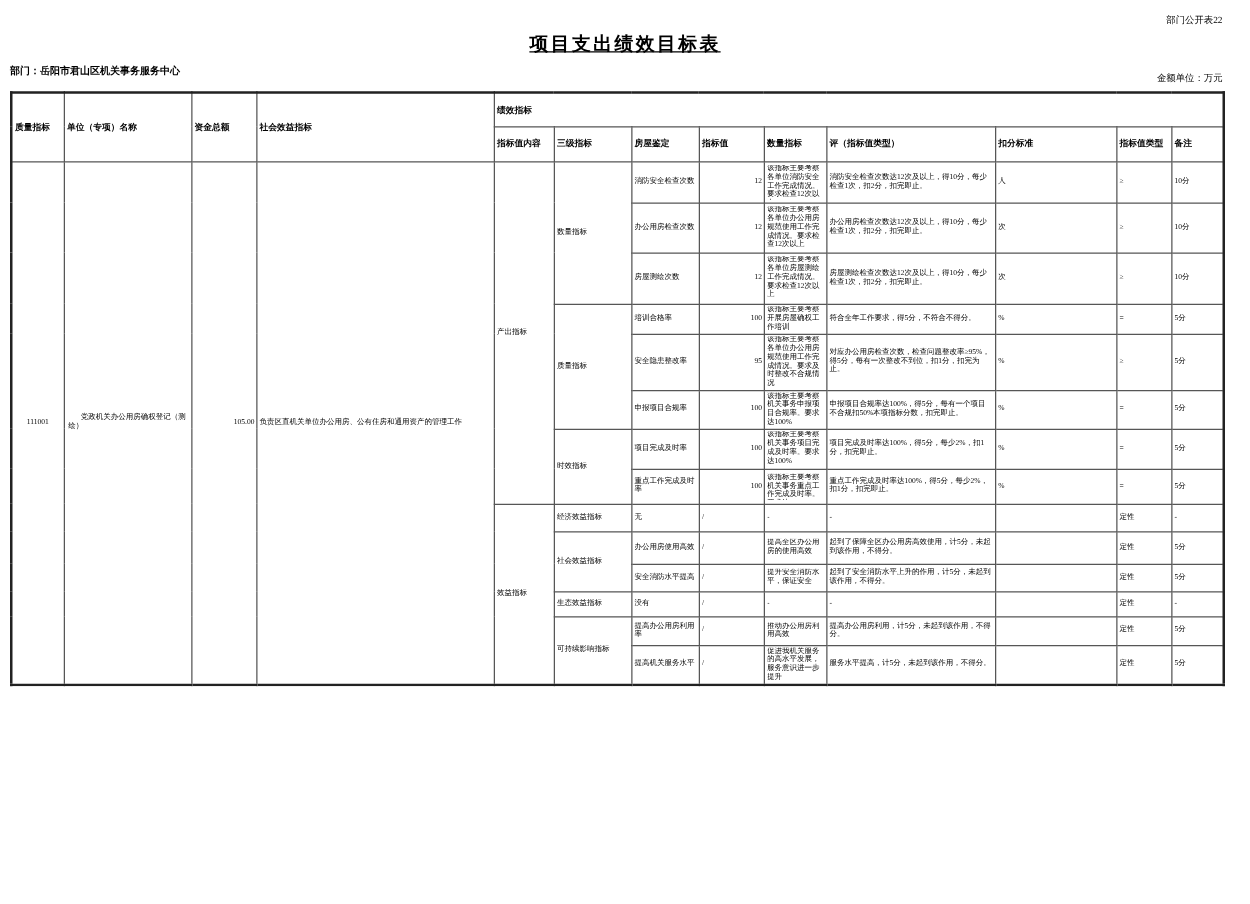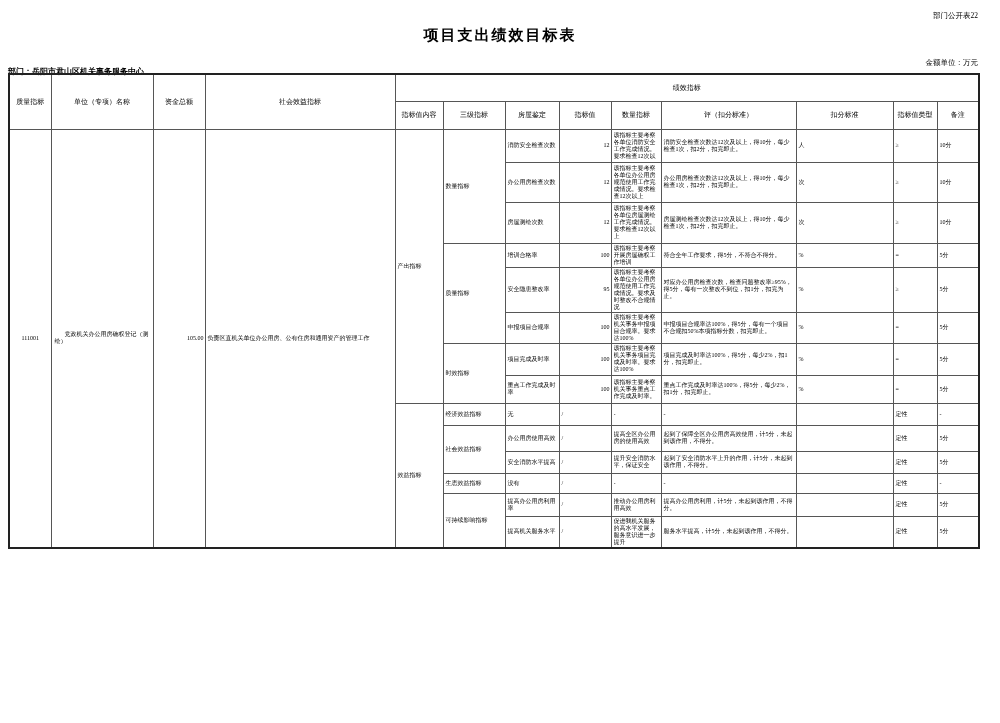--- a/index.html
+++ b/index.html
@@ -1,28 +1,28 @@
 <!DOCTYPE html>
 <html><head>
 <meta charset="utf-8">
 <style>
   * { box-sizing: border-box; margin: 0; padding: 0; }
   html,body { width:1000px; height:723px; background:#fff; color:#000;
     font-family:"Liberation Serif","DejaVu Serif",serif; }
   #page { position:relative; width:1000px; height:549px; background:#fff; overflow:hidden; }
   .corner-note { position:absolute; top:11px; right:22px; font-size:7.5px; }
   .doc-title { position:absolute; top:26px; left:0; width:100%; text-align:center;
-    font-size:15px; font-weight:bold; letter-spacing:2px; }
-  .dept-line { position:absolute; top:66px; left:8px; font-size:8px; font-weight:bold;text-align:right; }
+    font-size:15px; font-weight:bold; letter-spacing:2px;text-decoration:underline; }
+  .dept-line { position:absolute; top:51px; left:8px; font-size:8px; font-weight:bold;text-align:right; }
   .unit-note { position:absolute; top:58px; right:22px; font-size:7.5px; }
   table.perf { position:absolute; top:73px; left:8px; width:970px;
     border-collapse:collapse; table-layout:fixed; border:2px solid #222; }
   th,td { border:1px solid #565656; font-size:6px; line-height:7px;
     padding:1px 2px; vertical-align:middle; overflow:hidden; word-break:break-all; }
-  th { font-weight:normal; text-align:center; font-size:7px; line-height:8px; }
+  th { font-weight:bold; text-align:left; font-size:7px; line-height:8px; }
   td.ctr { text-align:center; }
   td.tl  { text-align:left; }
   td.num { text-align:right; padding-right:1px; }
   td.name { text-align:left; text-indent:10px; padding:1px 3px; }
   .clip { overflow:hidden; }
   .m3 { max-height:21px; } .m4 { max-height:28px; } .m5 { max-height:35px; } .m6 { max-height:42px; }
   tr.sec td { border-top:2px solid #222; }
 </style>
 </head>
 <body>
@@ -56,21 +56,21 @@
         <th rowspan="2">资金总额</th>
         <th rowspan="2">社会效益指标</th>
         <th colspan="9">绩效指标</th>
       </tr>
       <tr style="height:28px">
         <th>指标值内容</th>
         <th>三级指标</th>
         <th>房屋鉴定</th>
         <th>指标值</th>
         <th>数量指标</th>
-        <th>评（扣分标准）</th>
+        <th>评（指标值类型）</th>
         <th>扣分标准</th>
         <th>指标值类型</th>
         <th>备注</th>
       </tr>
     </thead>
     <tbody>
       <tr style="height:33px">
         <td rowspan="14" class="ctr">111001</td>
         <td rowspan="14" class="name">党政机关办公用房确权登记（测绘）</td>
         <td rowspan="14" class="num">105.00</td>

